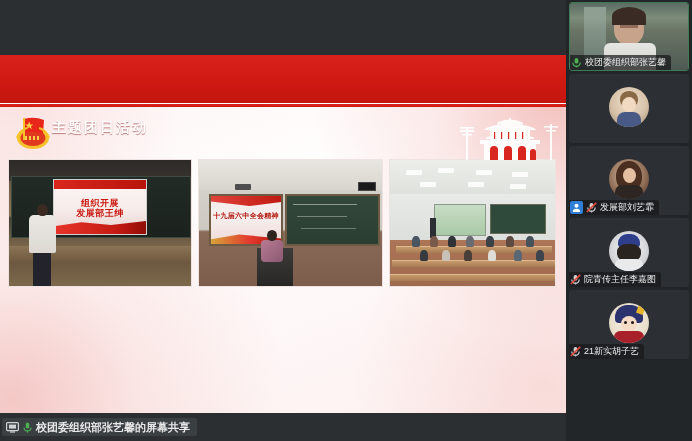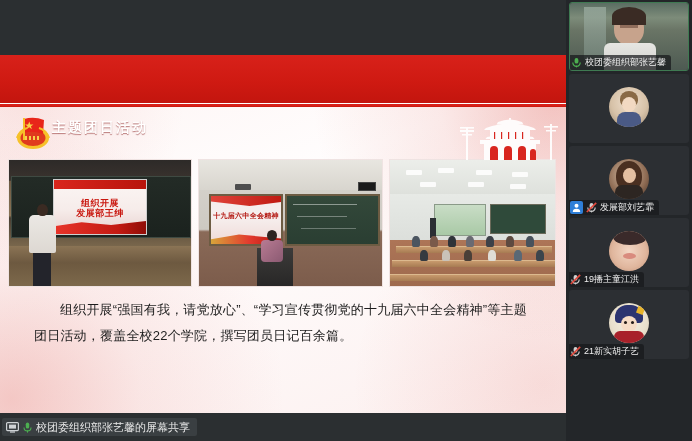--- a/index.html
+++ b/index.html
@@ -212,20 +212,21 @@
     background: #3a3f42;
     height: 18px;
     padding: 0 7px 0 4px;
     border-radius: 2px;
     margin-left: 2px;
   }
   #share-label-text {
     font-size: 11px;
     color: #e8e8e8;
     white-space: nowrap;
+    font-weight: bold;
   }
 
   
   #participants {
     position: absolute;
     right: 0; top: 0;
     width: 126px; height: 441px;
     background: #232629;
     padding: 2px 3px;
     display: flex;
@@ -424,21 +425,20 @@
           <div class="stu" style="left:136px;top:76px; background:#48525c;"></div>
           <div class="stu" style="left:30px; top:90px; background:#353a40;"></div>
           <div class="stu" style="left:52px; top:90px; background:#c9c2b8;"></div>
           <div class="stu" style="left:74px; top:90px; background:#4a3f38;"></div>
           <div class="stu" style="left:98px; top:90px; background:#e0ddd6;"></div>
           <div class="stu" style="left:124px;top:90px; background:#5a6875;"></div>
           <div class="stu" style="left:146px;top:90px; background:#3c444c;"></div>
         </div>
       </div>
 
-      <div id="slide-body">组织开展“强国有我，请党放心”、“学习宣传贯彻党的十九届六中全会精神”等主题团日活动，覆盖全校22个学院，撰写团员日记百余篇。</div>
 
     </div>
 
     <div id="share-bar">
       <div id="share-label-box">
         <span>
           <svg width="13" height="11" viewBox="0 0 13 11">
             <rect x="0.6" y="0.6" width="11.8" height="8" rx="1" fill="none" stroke="#cfd3d6" stroke-width="1.2"></rect>
             <rect x="4" y="9.4" width="5" height="1.2" fill="#cfd3d6"></rect>
             <rect x="3" y="2.6" width="7" height="4" fill="#cfd3d6"></rect>
@@ -505,38 +505,39 @@
             <rect x="3.6" y="1" width="3.8" height="5.6" rx="1.9" fill="#cfcfcf"></rect>
             <path d="M1.8 5.6 a3.7 3.7 0 0 0 7.4 0" fill="none" stroke="#cfcfcf" stroke-width="1.2"></path>
             <rect x="5" y="8.6" width="1" height="1.8" fill="#cfcfcf"></rect>
             <line x1="0.8" y1="10" x2="10.2" y2="0.8" stroke="#e0483c" stroke-width="1.7"></line>
           </svg>
         </span>
         <span class="tile-name">发展部刘艺霏</span>
       </div>
     </div>
 
-
     <div class="tile">
-      <div class="tile-avatar" style="background:radial-gradient(circle at 50% 50%, #f3d6c4 0%, #e0b69d 60%, #b98a70 100%);">
-        <div style="position:absolute;left:4px;top:-2px;width:34px;height:16px;border-radius:0 0 60% 60%;background:#3a2a2a;"></div>
-        <div style="position:absolute;left:14px;top:22px;width:13px;height:6px;border-radius:50%;background:#d98b7e;"></div>
+      <div class="tile-avatar" style="background:radial-gradient(circle at 50% 45%, #f2f2f2 0%, #d8dadd 55%, #aeb2b6 100%);">
+        <div style="position:absolute;left:9px;top:3px;width:22px;height:13px;border-radius:9px 9px 3px 3px;background:#2f3e8a;"></div>
+        <div style="position:absolute;left:8px;top:13px;width:24px;height:19px;border-radius:40% 40% 50% 50%;background:#2a2420;"></div>
+        <div style="position:absolute;left:6px;top:28px;width:28px;height:12px;background:#e8eaec;border-radius:6px 6px 0 0;"></div>
       </div>
       <div class="tile-footer">
         <span class="mic">
           <svg width="11" height="11" viewBox="0 0 11 11">
             <rect x="3.6" y="1" width="3.8" height="5.6" rx="1.9" fill="#cfcfcf"></rect>
             <path d="M1.8 5.6 a3.7 3.7 0 0 0 7.4 0" fill="none" stroke="#cfcfcf" stroke-width="1.2"></path>
             <rect x="5" y="8.6" width="1" height="1.8" fill="#cfcfcf"></rect>
             <line x1="0.8" y1="10" x2="10.2" y2="0.8" stroke="#e0483c" stroke-width="1.7"></line>
           </svg>
         </span>
-        <span class="tile-name">19播主童江洪</span>
-      </div>
-    </div>
+        <span class="tile-name">院青传主任李嘉图</span>
+      </div>
+    </div>
+
 
     <div class="tile">
       <div class="tile-avatar" style="background:radial-gradient(circle at 50% 45%, #f5f0e4 0%, #e9e0cd 60%, #cbbfa6 100%);">
         <div style="position:absolute;left:6px;top:2px;width:28px;height:18px;border-radius:12px 12px 4px 4px;background:#2c3470;"></div>
         <div style="position:absolute;left:12px;top:13px;width:16px;height:16px;border-radius:50%;background:#f6dcc6;"></div>
         <div style="position:absolute;left:15px;top:18px;width:3px;height:3px;border-radius:50%;background:#241c18;"></div>
         <div style="position:absolute;left:22px;top:18px;width:3px;height:3px;border-radius:50%;background:#241c18;"></div>
         <div style="position:absolute;left:5px;top:28px;width:30px;height:12px;background:#a8212a;border-radius:6px 6px 0 0;"></div>
         <div style="position:absolute;left:28px;top:4px;width:7px;height:7px;background:#e8b42a;transform:rotate(20deg);"></div>
       </div>

